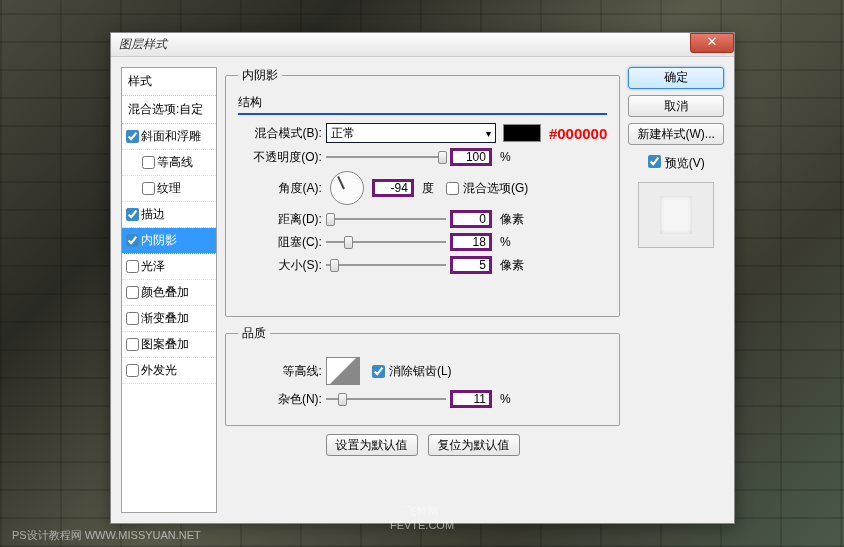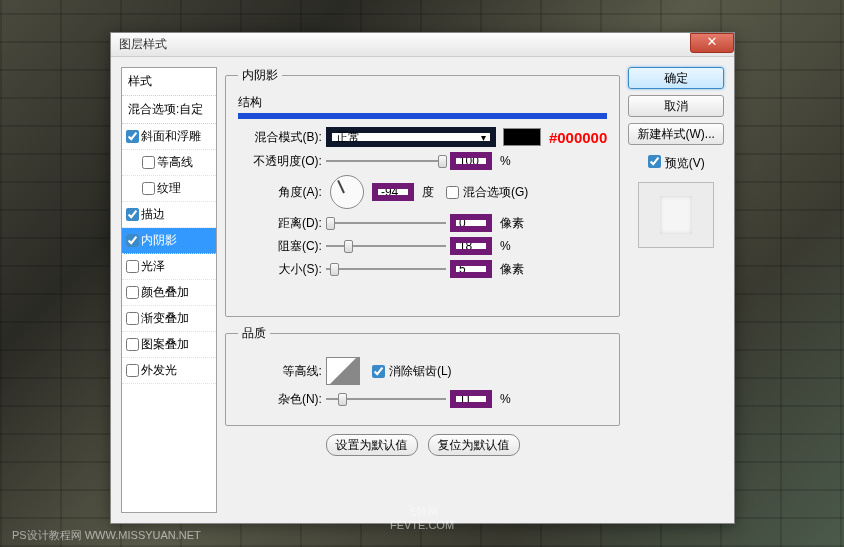--- a/index.html
+++ b/index.html
@@ -33,21 +33,21 @@
     }
     .titlebar {
       height: 24px;
       background: linear-gradient(#fdfdfd, #e6e6e6);
       border-bottom: 1px solid #ccc;
       display: flex;
       align-items: center;
       padding-left: 8px;
       position: relative;
     }
-    .titlebar .title { font-size: 12px; color: #333; }
+    .titlebar .title { font-size: 12px; color: #333; font-style: italic; }
     .close-btn {
       position: absolute;
       right: 0;
       top: 0;
       width: 44px;
       height: 20px;
       background: linear-gradient(#e67a6a, #c34a36);
       border: 1px solid #a03020;
       border-radius: 0 0 3px 3px;
       color: #fff;
@@ -104,21 +104,21 @@
       gap: 4px;
     }
     .lbl {
       width: 84px;
       text-align: right;
       font-size: 12px;
     }
     .dropdown {
       width: 170px;
       height: 20px;
-      border: 6px solid #0f172a;
+      border: 1px solid #0f172a;
       background: #fff;
       display: flex;
       align-items: center;
       padding: 0 4px;
       position: relative;
     }
     .dropdown::after {
       content: "▾";
       position: absolute;
       right: 4px;
@@ -155,25 +155,25 @@
       top: -5px;
       width: 9px;
       height: 13px;
       background: linear-gradient(#fafafa,#d8d8d8);
       border: 1px solid #888;
       border-radius: 2px;
     }
     .num-input {
       width: 42px;
       height: 18px;
-      border: 6px solid #701a75;
+      border: 3px solid #701a75;
       background: #fff;
       padding: 0 3px;
       font-size: 12px;
-      text-align: left;
+      text-align: right;
     }
     .unit { font-size: 12px; margin-left: 4px; }
     .angle-dial {
       width: 34px;
       height: 34px;
       border: 1px solid #888;
       border-radius: 50%;
       background: #fafafa;
       position: relative;
       margin: 0 4px;
@@ -200,40 +200,41 @@
       display: flex;
       gap: 10px;
       justify-content: center;
       margin-top: 6px;
     }
     .std-btn {
       min-width: 92px;
       height: 22px;
       border: 1px solid #888;
       background: linear-gradient(#fdfdfd,#e6e6e6);
-      border-radius: 10px;
+      border-radius: 3px;
       font-size: 12px;
       line-height: 20px;
       text-align: center;
     }
     .right-panel {
       width: 108px;
       display: flex;
       flex-direction: column;
       gap: 6px;
     }
     .ok-btn {
       height: 22px;
       border: 1px solid #3a8ac8;
       background: linear-gradient(#eaf6ff,#c8e8ff);
       border-radius: 3px;
       text-align: center;
       line-height: 20px;
       font-size: 12px;
       box-shadow: 0 0 3px #6ab0e8;
+      font-family: Liberation Mono, monospace;
     }
     .r-btn {
       height: 22px;
       border: 1px solid #999;
       background: linear-gradient(#fdfdfd,#e6e6e6);
       border-radius: 3px;
       text-align: center;
       line-height: 20px;
       font-size: 12px;
     }
@@ -336,21 +337,21 @@
             <input type="checkbox" style="">
             <span>外发光</span>
           </div>
         </div>
     </div>
 
     <div class="center-panel">
       <fieldset style="height:250px;">
         <legend>内阴影</legend>
         <fieldset style="border:none;padding:0;margin:0 0 10px 0;">
-          <div style="border-bottom:6px solid #1d4ed8;padding-bottom:2px;margin-bottom:8px;"><span>结构</span></div>
+          <div style="border-bottom:2px solid #1d4ed8;padding-bottom:2px;margin-bottom:8px;"><span>结构</span></div>
 
           <div class="row">
             <span class="lbl">混合模式(B):</span>
             <div class="dropdown">
               <span>正常</span>
             </div>
             <div class="swatch"></div>
             <span class="hex-label">#000000</span>
           </div>
 

